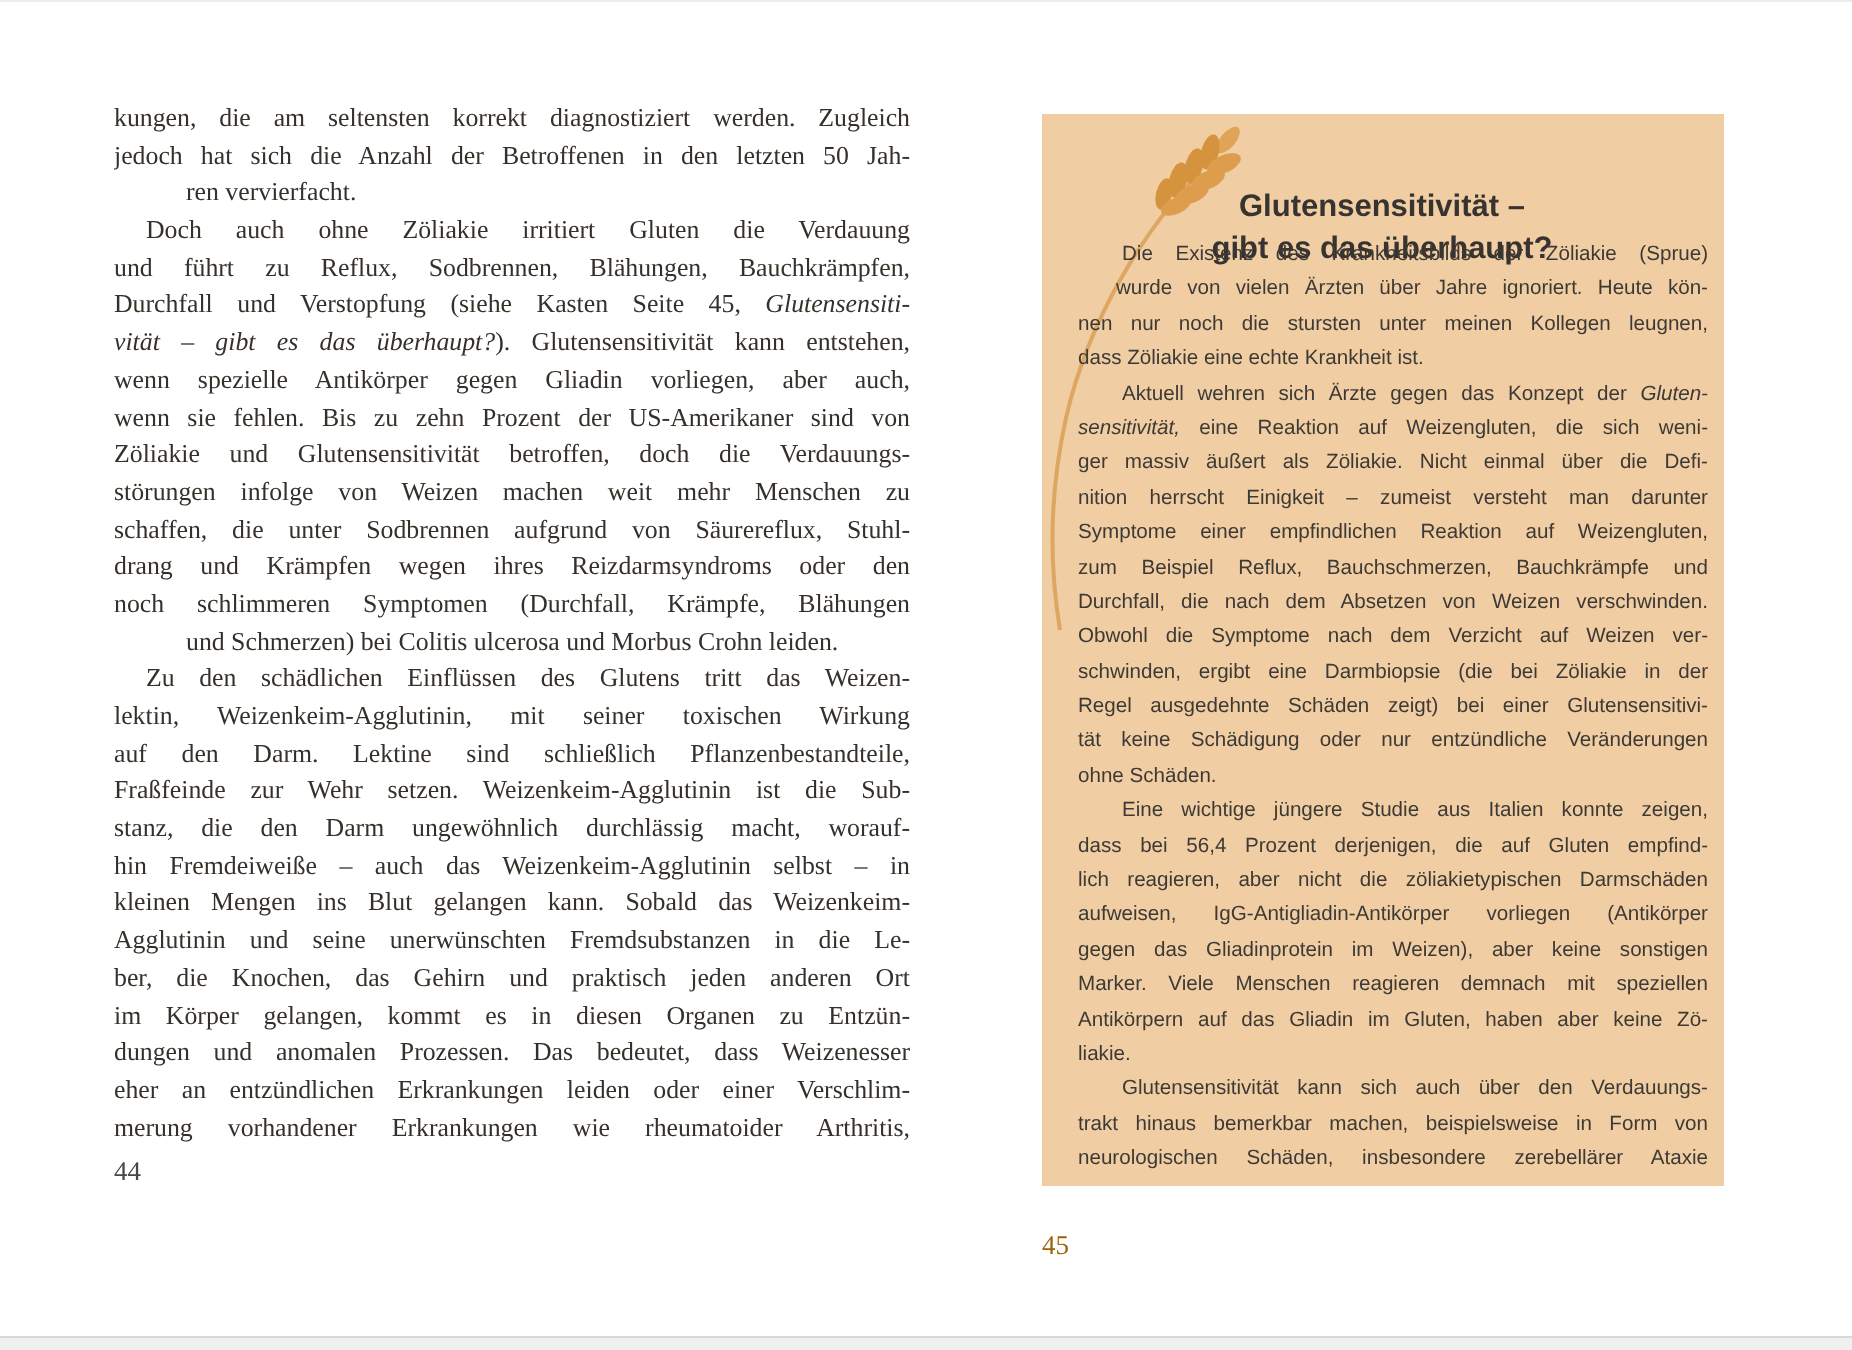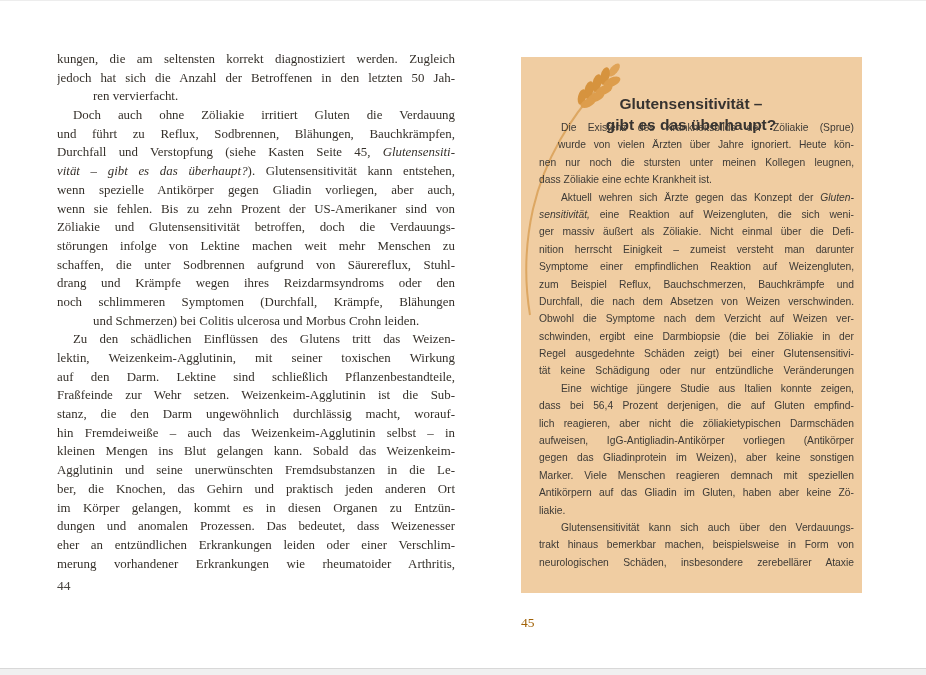--- a/index.html
+++ b/index.html
@@ -66,23 +66,23 @@
     <div class="serif-line"><span>kungen, die am seltensten korrekt diagnostiziert werden. Zugleich</span></div>
     <div class="serif-line"><span>jedoch hat sich die Anzahl der Betroffenen in den letzten 50 Jah-</span></div>
     <div class="serif-line last"><span>ren vervierfacht.</span></div>
     <div class="serif-line indent"><span>Doch auch ohne Zöliakie irritiert Gluten die Verdauung</span></div>
     <div class="serif-line"><span>und führt zu Reflux, Sodbrennen, Blähungen, Bauchkrämpfen,</span></div>
     <div class="serif-line"><span>Durchfall und Verstopfung (siehe Kasten Seite 45, </span><i>Glutensensiti-</i></div>
     <div class="serif-line"><i>vität – gibt es das überhaupt?</i><span>). Glutensensitivität kann entstehen,</span></div>
     <div class="serif-line"><span>wenn spezielle Antikörper gegen Gliadin vorliegen, aber auch,</span></div>
     <div class="serif-line"><span>wenn sie fehlen. Bis zu zehn Prozent der US-Amerikaner sind von</span></div>
     <div class="serif-line"><span>Zöliakie und Glutensensitivität betroffen, doch die Verdauungs-</span></div>
-    <div class="serif-line"><span>störungen infolge von Lektine machen weit mehr Menschen zu</span></div>
+    <div class="serif-line"><span>störungen infolge von Weizen machen weit mehr Menschen zu</span></div>
     <div class="serif-line"><span>schaffen, die unter Sodbrennen aufgrund von Säurereflux, Stuhl-</span></div>
-    <div class="serif-line"><span>drang und Krämpfe wegen ihres Reizdarmsyndroms oder den</span></div>
+    <div class="serif-line"><span>drang und Krämpfen wegen ihres Reizdarmsyndroms oder den</span></div>
     <div class="serif-line"><span>noch schlimmeren Symptomen (Durchfall, Krämpfe, Blähungen</span></div>
     <div class="serif-line last"><span>und Schmerzen) bei Colitis ulcerosa und Morbus Crohn leiden.</span></div>
     <div class="serif-line indent"><span>Zu den schädlichen Einflüssen des Glutens tritt das Weizen-</span></div>
     <div class="serif-line"><span>lektin, Weizenkeim-Agglutinin, mit seiner toxischen Wirkung</span></div>
     <div class="serif-line"><span>auf den Darm. Lektine sind schließlich Pflanzenbestandteile,</span></div>
     <div class="serif-line"><span>Fraßfeinde zur Wehr setzen. Weizenkeim-Agglutinin ist die Sub-</span></div>
     <div class="serif-line"><span>stanz, die den Darm ungewöhnlich durchlässig macht, worauf-</span></div>
     <div class="serif-line"><span>hin Fremdeiweiße – auch das Weizenkeim-Agglutinin selbst – in</span></div>
     <div class="serif-line"><span>kleinen Mengen ins Blut gelangen kann. Sobald das Weizenkeim-</span></div>
     <div class="serif-line"><span>Agglutinin und seine unerwünschten Fremdsubstanzen in die Le-</span></div>
@@ -122,20 +122,21 @@
       <div class="sans-line"><i>sensitivität,</i><span> eine Reaktion auf Weizengluten, die sich weni-</span></div>
       <div class="sans-line"><span>ger massiv äußert als Zöliakie. Nicht einmal über die Defi-</span></div>
       <div class="sans-line"><span>nition herrscht Einigkeit – zumeist versteht man darunter</span></div>
       <div class="sans-line"><span>Symptome einer empfindlichen Reaktion auf Weizengluten,</span></div>
       <div class="sans-line"><span>zum Beispiel Reflux, Bauchschmerzen, Bauchkrämpfe und</span></div>
       <div class="sans-line"><span>Durchfall, die nach dem Absetzen von Weizen verschwinden.</span></div>
       <div class="sans-line"><span>Obwohl die Symptome nach dem Verzicht auf Weizen ver-</span></div>
       <div class="sans-line"><span>schwinden, ergibt eine Darmbiopsie (die bei Zöliakie in der</span></div>
       <div class="sans-line"><span>Regel ausgedehnte Schäden zeigt) bei einer Glutensensitivi-</span></div>
       <div class="sans-line"><span>tät keine Schädigung oder nur entzündliche Veränderungen</span></div>
+      <div class="sans-line last"><span>ohne Schäden.</span></div>
       <div class="sans-line indent"><span>Eine wichtige jüngere Studie aus Italien konnte zeigen,</span></div>
       <div class="sans-line"><span>dass bei 56,4 Prozent derjenigen, die auf Gluten empfind-</span></div>
       <div class="sans-line"><span>lich reagieren, aber nicht die zöliakietypischen Darmschäden</span></div>
       <div class="sans-line"><span>aufweisen, IgG-Antigliadin-Antikörper vorliegen (Antikörper</span></div>
       <div class="sans-line"><span>gegen das Gliadinprotein im Weizen), aber keine sonstigen</span></div>
       <div class="sans-line"><span>Marker. Viele Menschen reagieren demnach mit speziellen</span></div>
       <div class="sans-line"><span>Antikörpern auf das Gliadin im Gluten, haben aber keine Zö-</span></div>
       <div class="sans-line last"><span>liakie.</span></div>
       <div class="sans-line indent"><span>Glutensensitivität kann sich auch über den Verdauungs-</span></div>
       <div class="sans-line"><span>trakt hinaus bemerkbar machen, beispielsweise in Form von</span></div>

